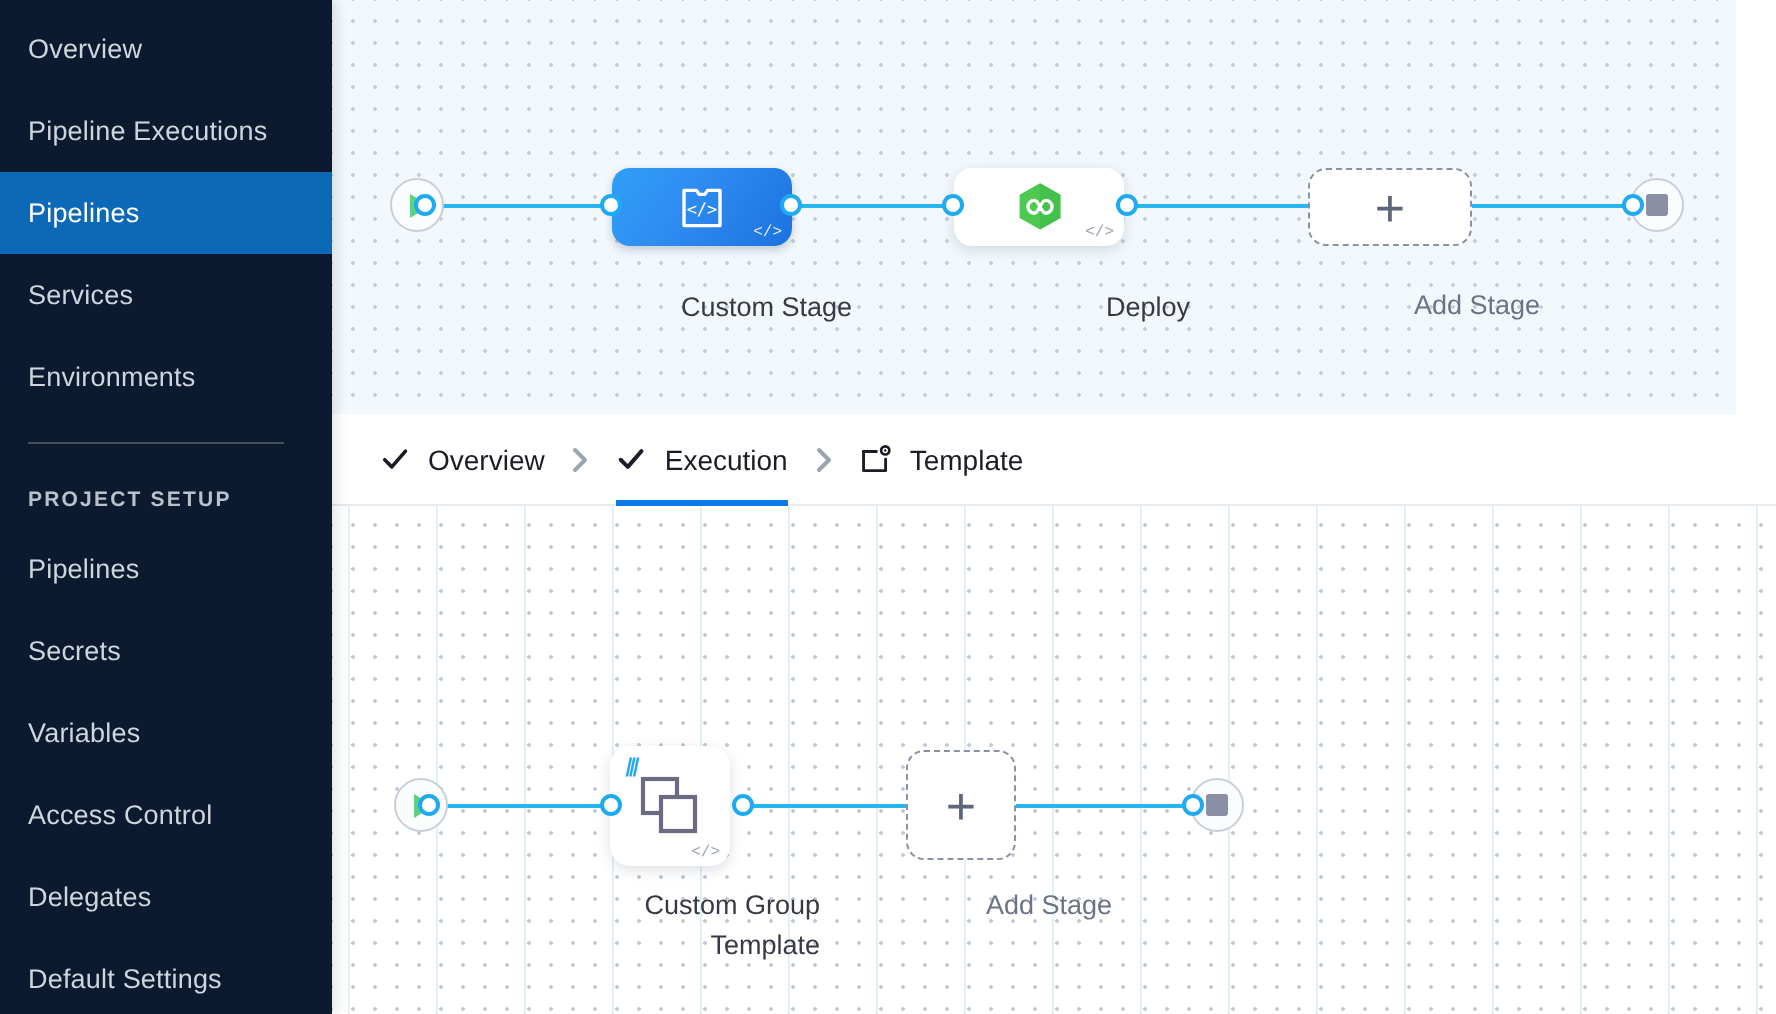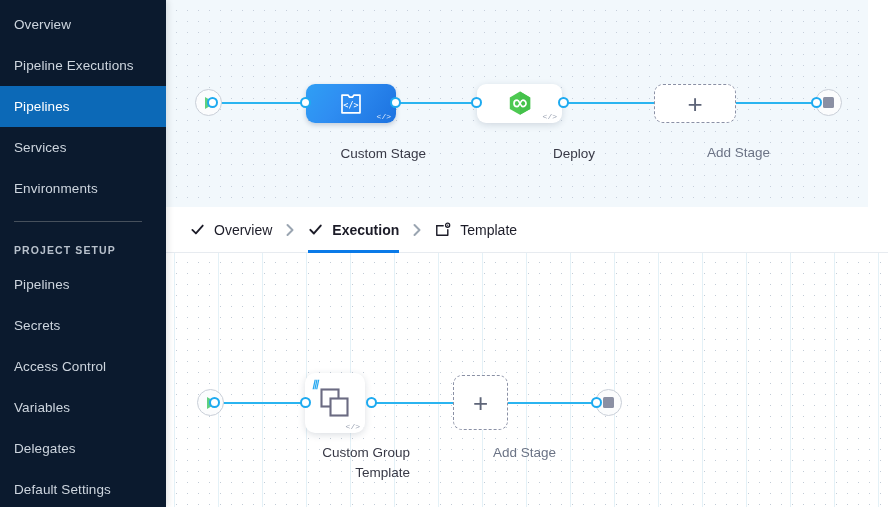--- a/index.html
+++ b/index.html
@@ -58,21 +58,21 @@
     position: absolute; left: 166px; top: 207px; width: 722px; height: 46px;
     background: #ffffff; display: flex; align-items: center;
     padding-left: 24px; border-bottom: 1px solid #e7ebf0;
   }
   .tab {
     display: flex; align-items: center; gap: 9px;
     height: 46px; cursor: pointer; position: relative;
     color: #1c1c28; font-size: 14px;
   }
   .tab .check { width: 15px; height: 15px; flex: 0 0 auto; }
-  .tab.active { font-weight: 700; text-align: center; }
+  .tab.active { font-weight: 400; text-align: center; }
   .tab.active::after {
     content: ""; position: absolute; left: 0; right: 0; bottom: 0;
     height: 3px; background: #0a7ae8;
   }
   .tab-sep {
     width: 36px; display: flex; align-items: center; justify-content: center;
     color: #9aa5b1;
   }
   .advanced-icon { width: 16px; height: 16px; flex: 0 0 auto; }
 
@@ -161,24 +161,24 @@
     <div class="nav-divider"></div>
     <div class="nav-section">PROJECT SETUP</div>
 
     <div class="nav-item">
       <span>Pipelines</span>
     </div>
     <div class="nav-item">
       <span>Secrets</span>
     </div>
     <div class="nav-item">
+      <span>Variables</span>
+    </div>
+    <div class="nav-item">
       <span>Access Control</span>
-    </div>
-    <div class="nav-item">
-      <span>Variables</span>
     </div>
     <div class="nav-item">
       <span>Delegates</span>
     </div>
     <div class="nav-item">
       <span>Default Settings</span>
     </div>
   </div>
 
   <div class="canvas-top-filler"></div>

